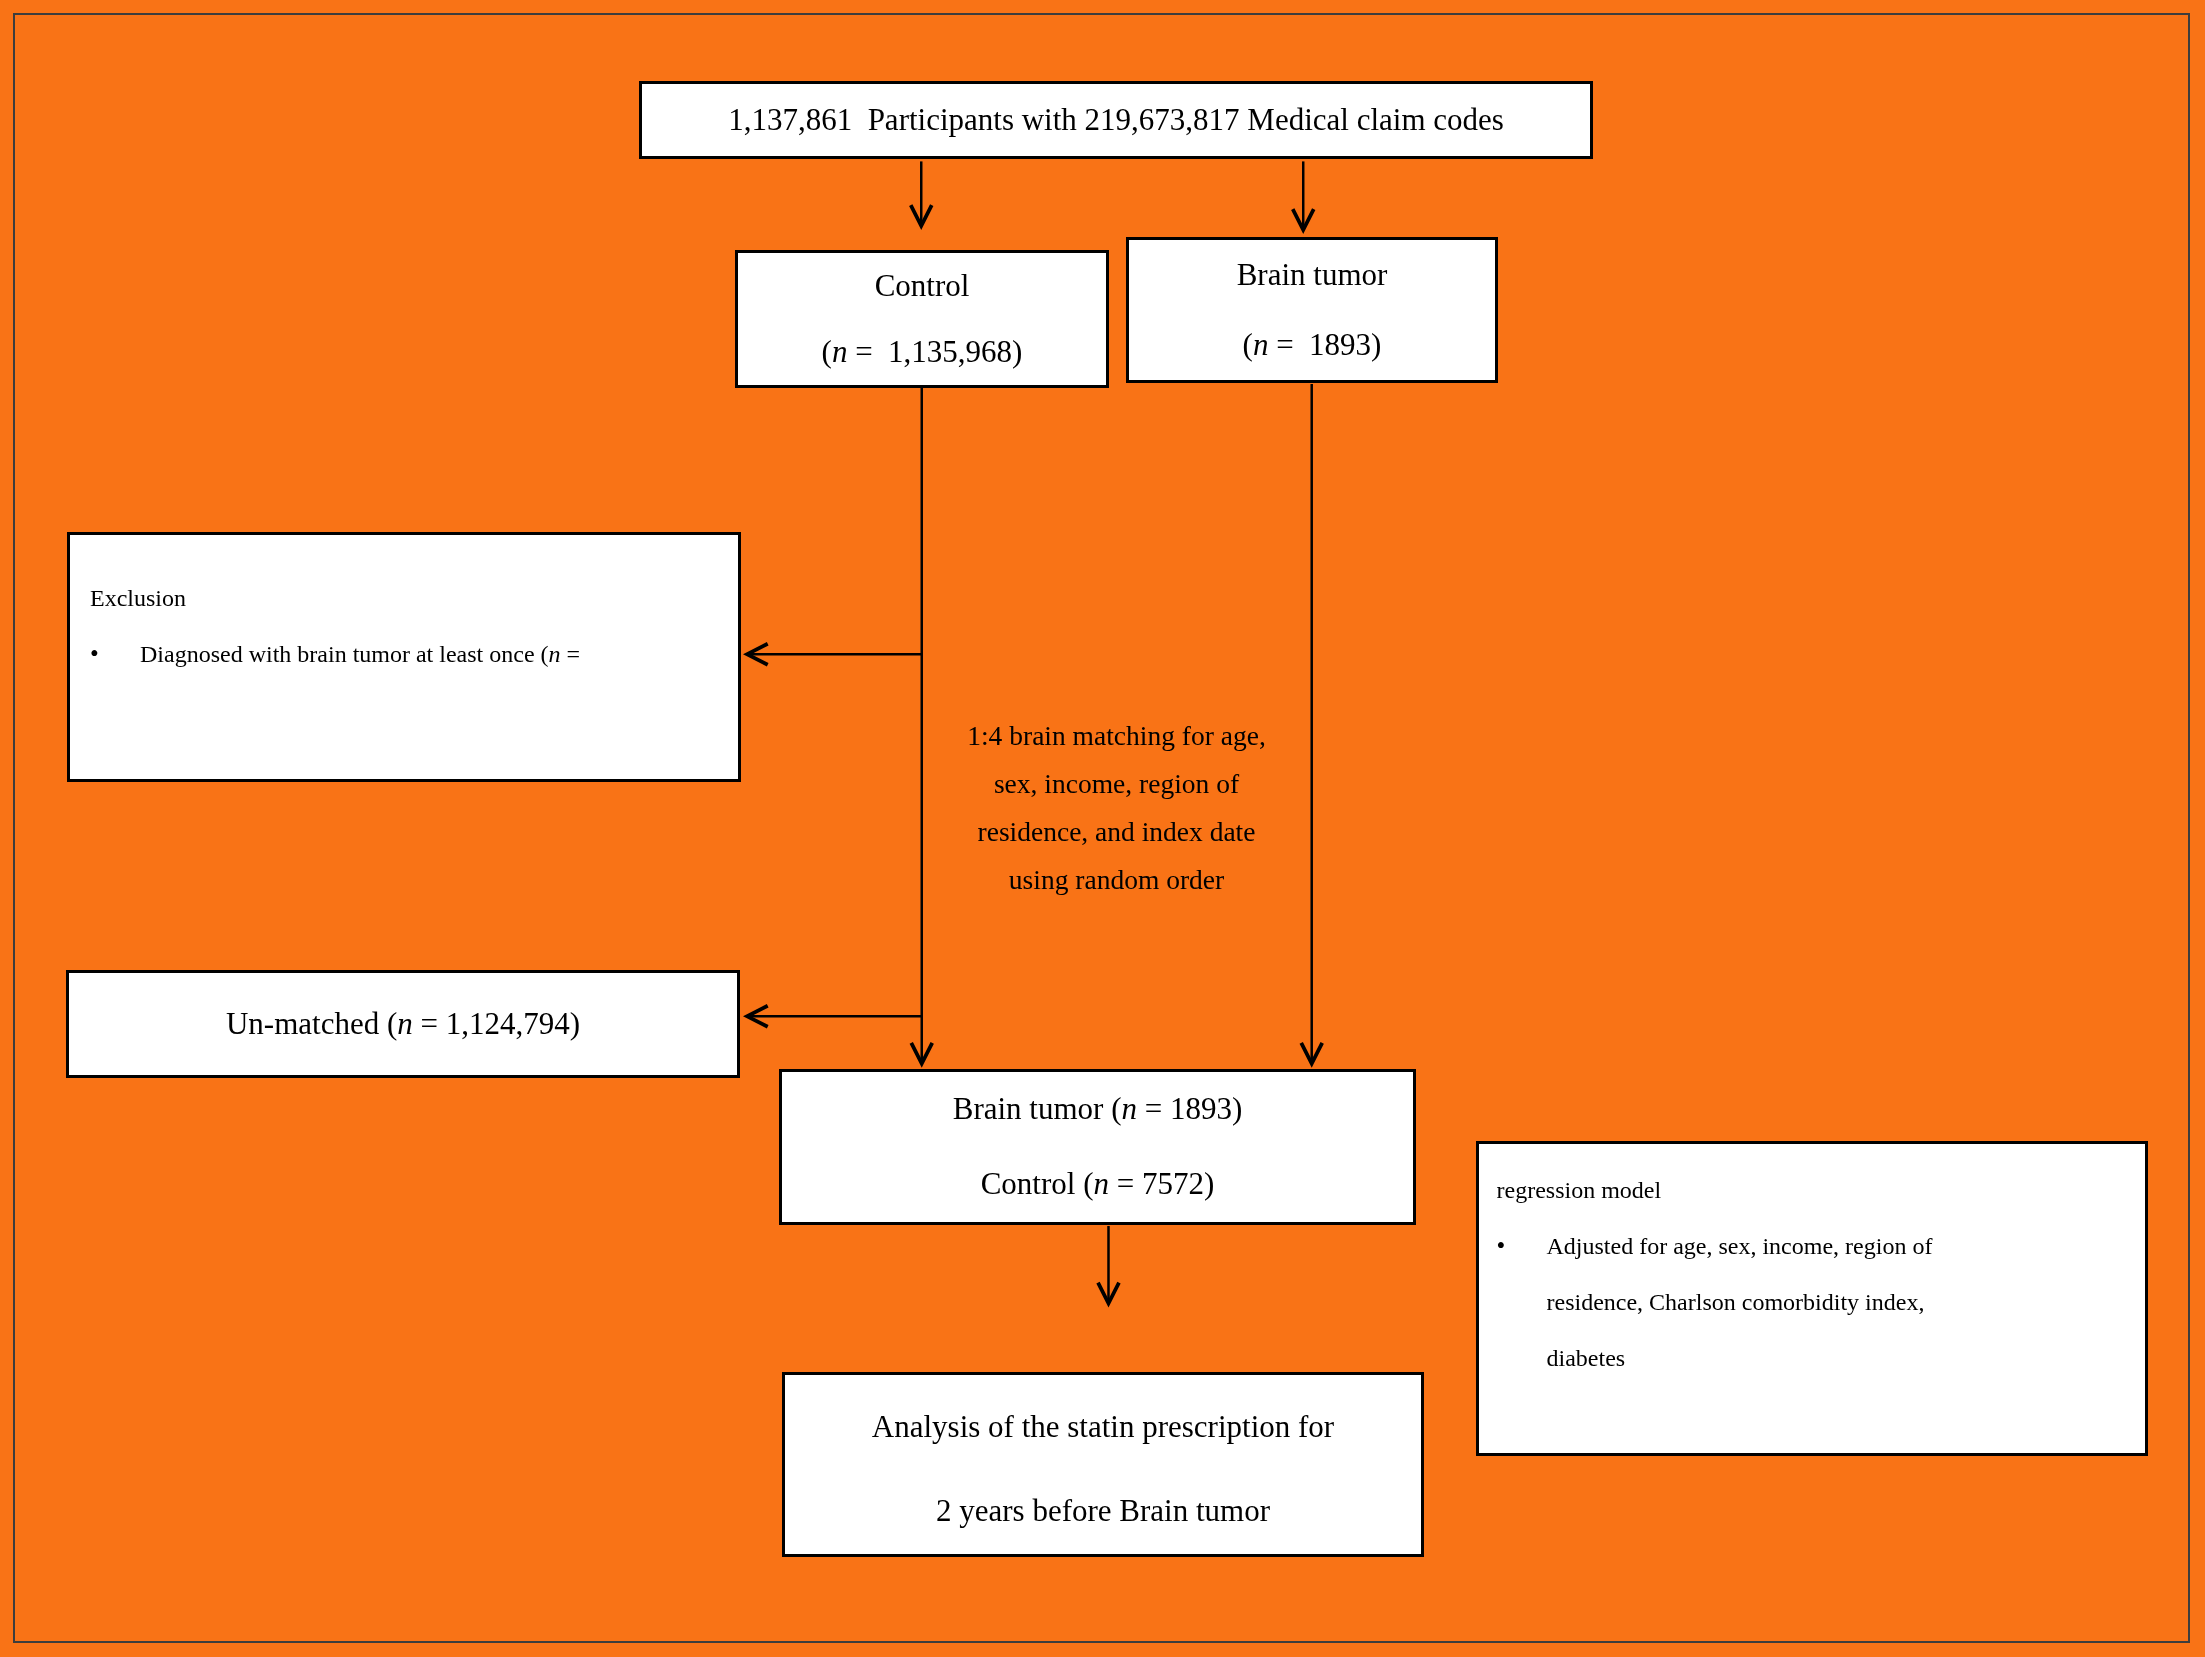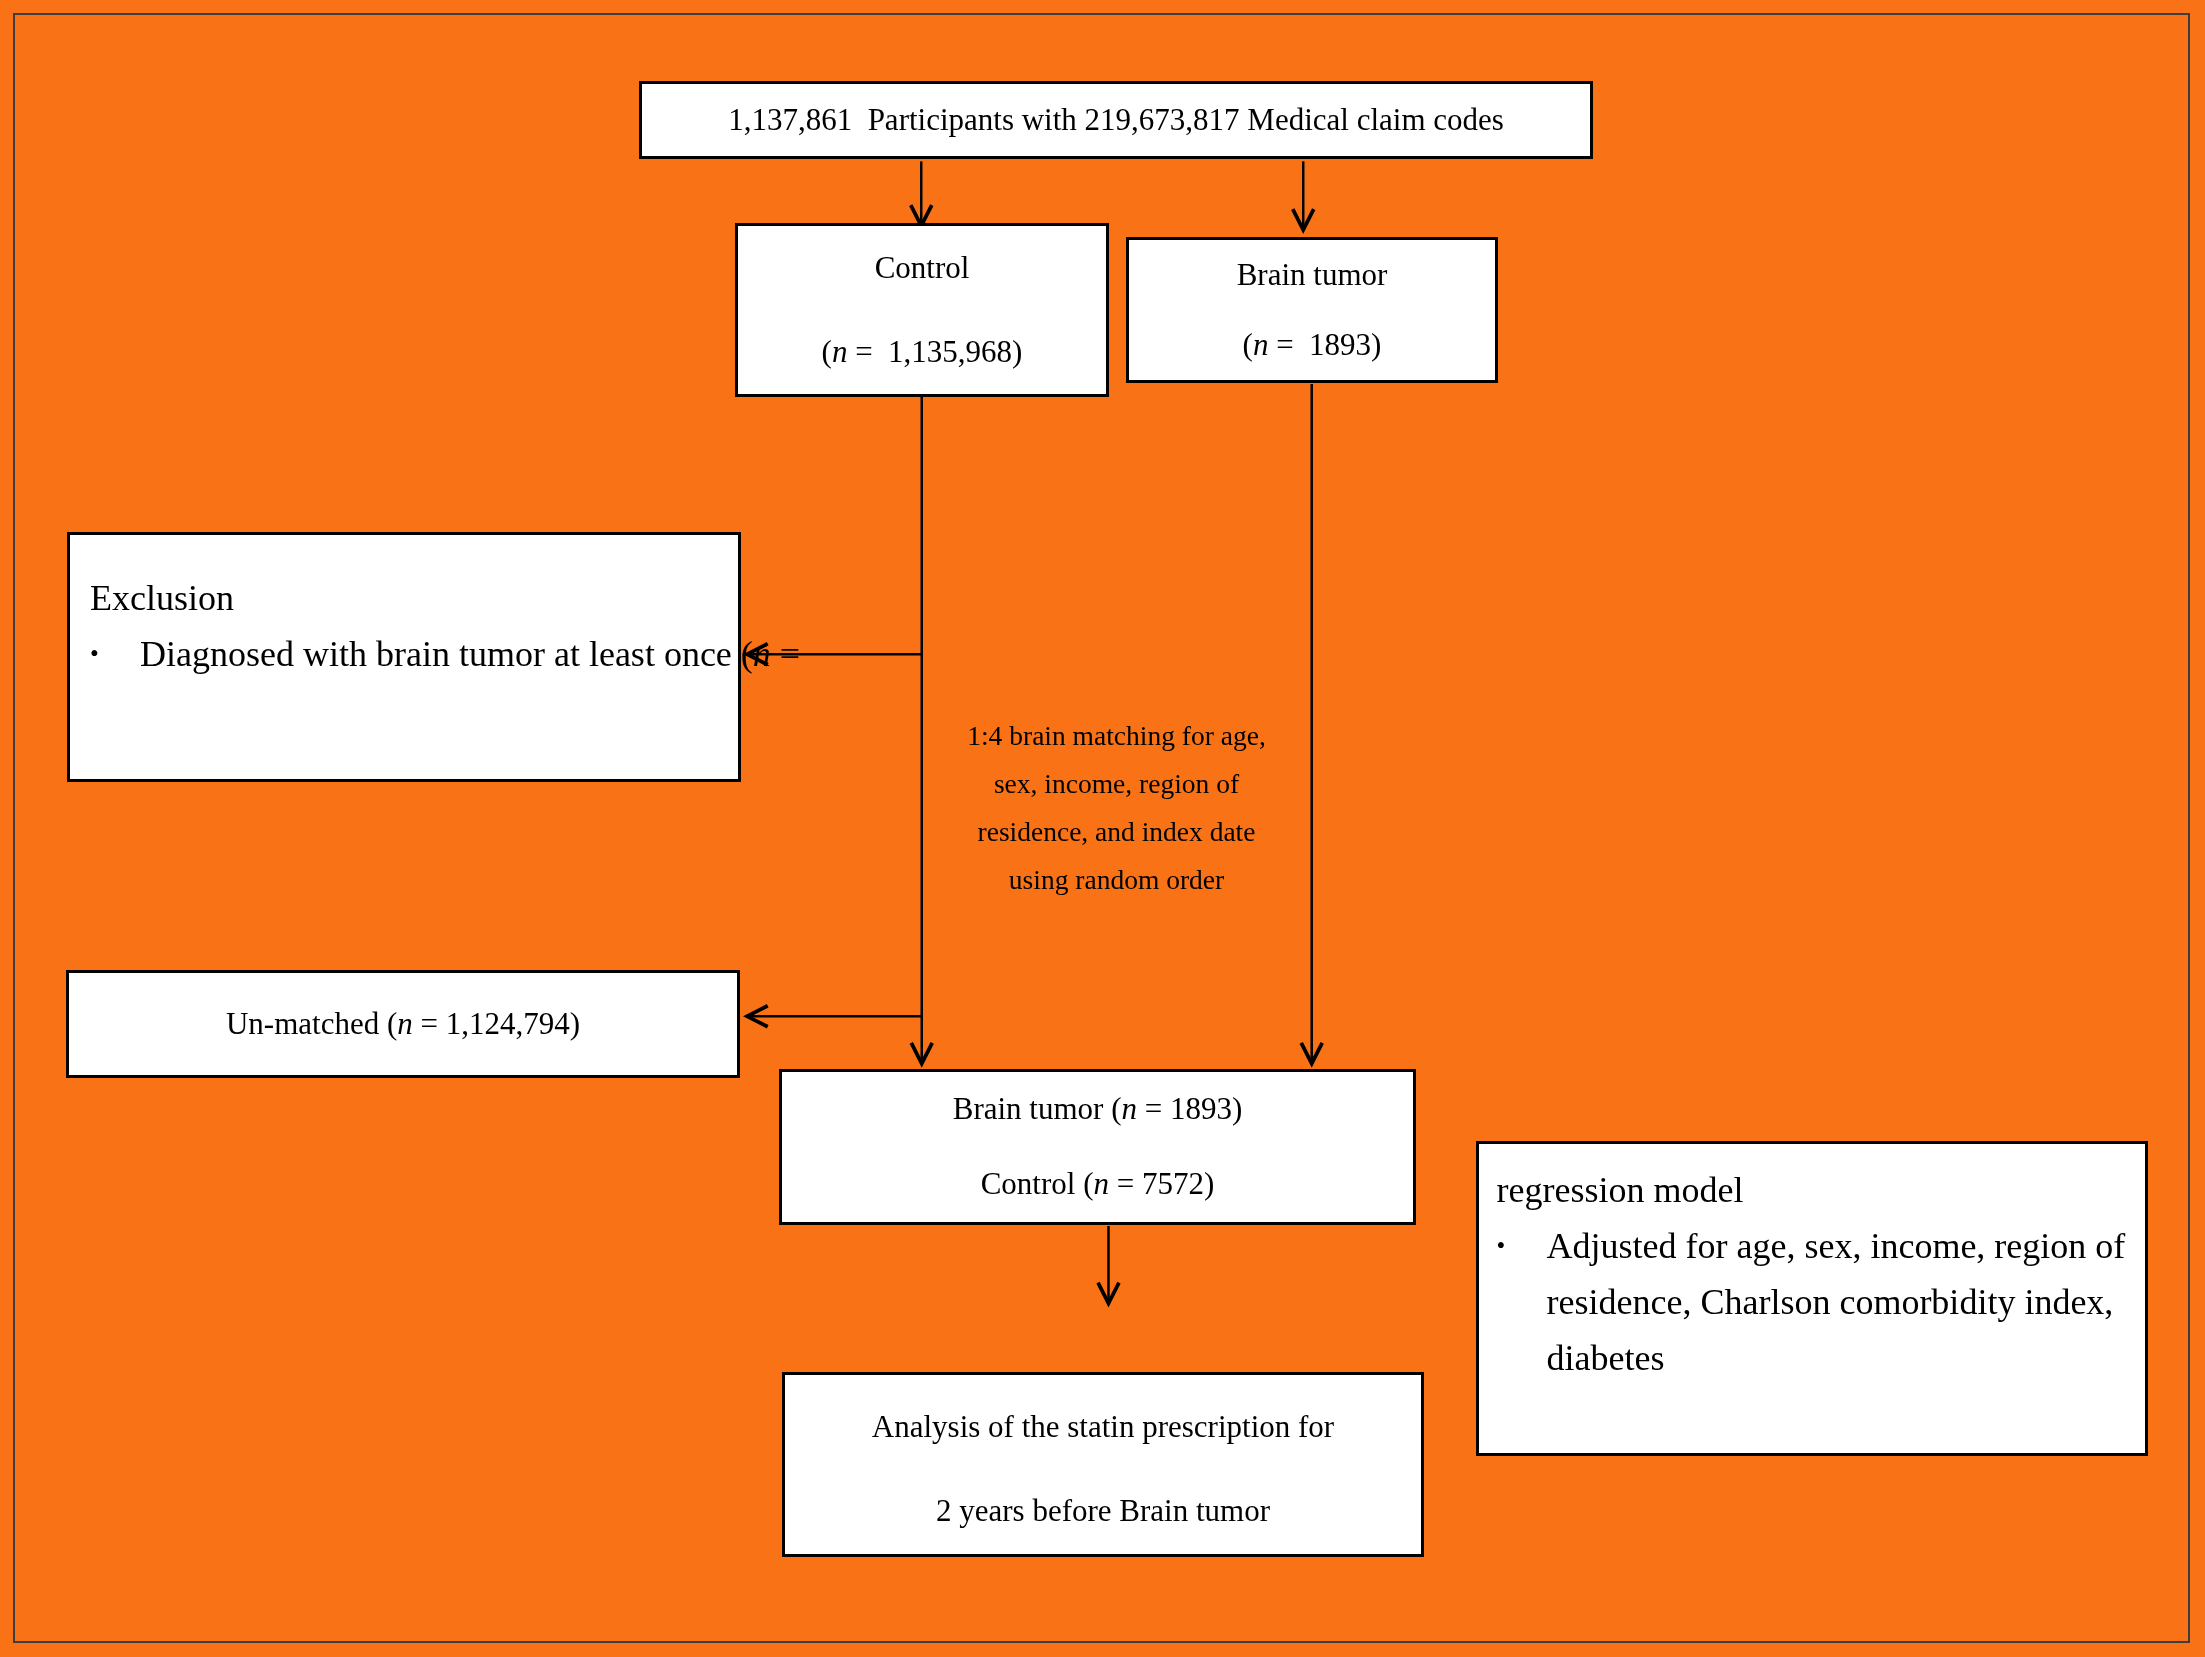--- a/index.html
+++ b/index.html
@@ -8,21 +8,21 @@
   .canvas{position:relative;width:2205px;height:1658px;background:#f97316;}
   .frame{position:absolute;left:13px;top:13px;width:2177px;height:1630px;
          border:2px solid #3d3d3d;box-sizing:border-box;}
   .arrows{position:absolute;left:0;top:0;width:2205px;height:1658px;}
   .box{position:absolute;border:3.5px solid #000;box-sizing:border-box;background:#fff;}
   .flexc{display:flex;flex-direction:column;justify-content:space-around;
          align-items:center;text-align:center;}
   .line{white-space:pre;line-height:1.25;}
   [data-bind]{white-space:pre;}
   .fs62{font-size:31px;}
-  .fs56{font-size:36px;}
+  .fs56{font-size:24px;}
   .fs55{font-size:27.5px;}
   i{font-style:italic;}
   .exc{padding:35px 12.5px 0 20px;line-height:56px;}
   .exc .line{line-height:56px;}
   .hang{display:flex;align-items:flex-start;}
   .bullet{width:50px;flex:none;font-size:25px;line-height:56px;}
   .hang-text{flex:1;}
   .note{position:absolute;text-align:center;}
   .note .line{line-height:48px;}
   .rightbox{padding:17.5px 12.5px 0 17.5px;}
@@ -48,21 +48,21 @@
     <path d="M2627,769 L2627,2130" stroke="#000" stroke-width="5" fill="none" marker-end="url(#ah)"></path>
     <path d="M1846,1310 L1496,1310" stroke="#000" stroke-width="5" fill="none" marker-end="url(#ah)"></path>
     <path d="M1846,2035 L1496,2035" stroke="#000" stroke-width="5" fill="none" marker-end="url(#ah)"></path>
     <path d="M2220,2455 L2220,2610" stroke="#000" stroke-width="5" fill="none" marker-end="url(#ah)"></path>
   </svg>
 
   <div class="box flexc" style="left:639px;top:81px;width:954px;height:78px">
     <div class="line fs62" data-bind="figure.top_box">1,137,861  Participants with 219,673,817 Medical claim codes</div>
   </div>
 
-  <div class="box flexc" style="left:735px;top:223px;width:374px;height:174px">
+  <div class="box flexc" style="left:735px;top:250px;width:374px;height:138px">
     <div class="line fs62" data-bind="figure.control_box.title">Control</div>
     <div class="line fs62"><span data-bind="figure.control_box.open">(</span><i data-bind="figure.control_box.n">n</i><span data-bind="figure.control_box.rest"> =  1,135,968)</span></div>
   </div>
 
   <div class="box flexc" style="left:1126px;top:237px;width:372px;height:146px">
     <div class="line fs62" data-bind="figure.brain_tumor_box.title">Brain tumor</div>
     <div class="line fs62"><span data-bind="figure.brain_tumor_box.open">(</span><i data-bind="figure.brain_tumor_box.n">n</i><span data-bind="figure.brain_tumor_box.rest"> =  1893)</span></div>
   </div>
 
   <div class="box exc" style="left:67px;top:532px;width:674px;height:250px">

